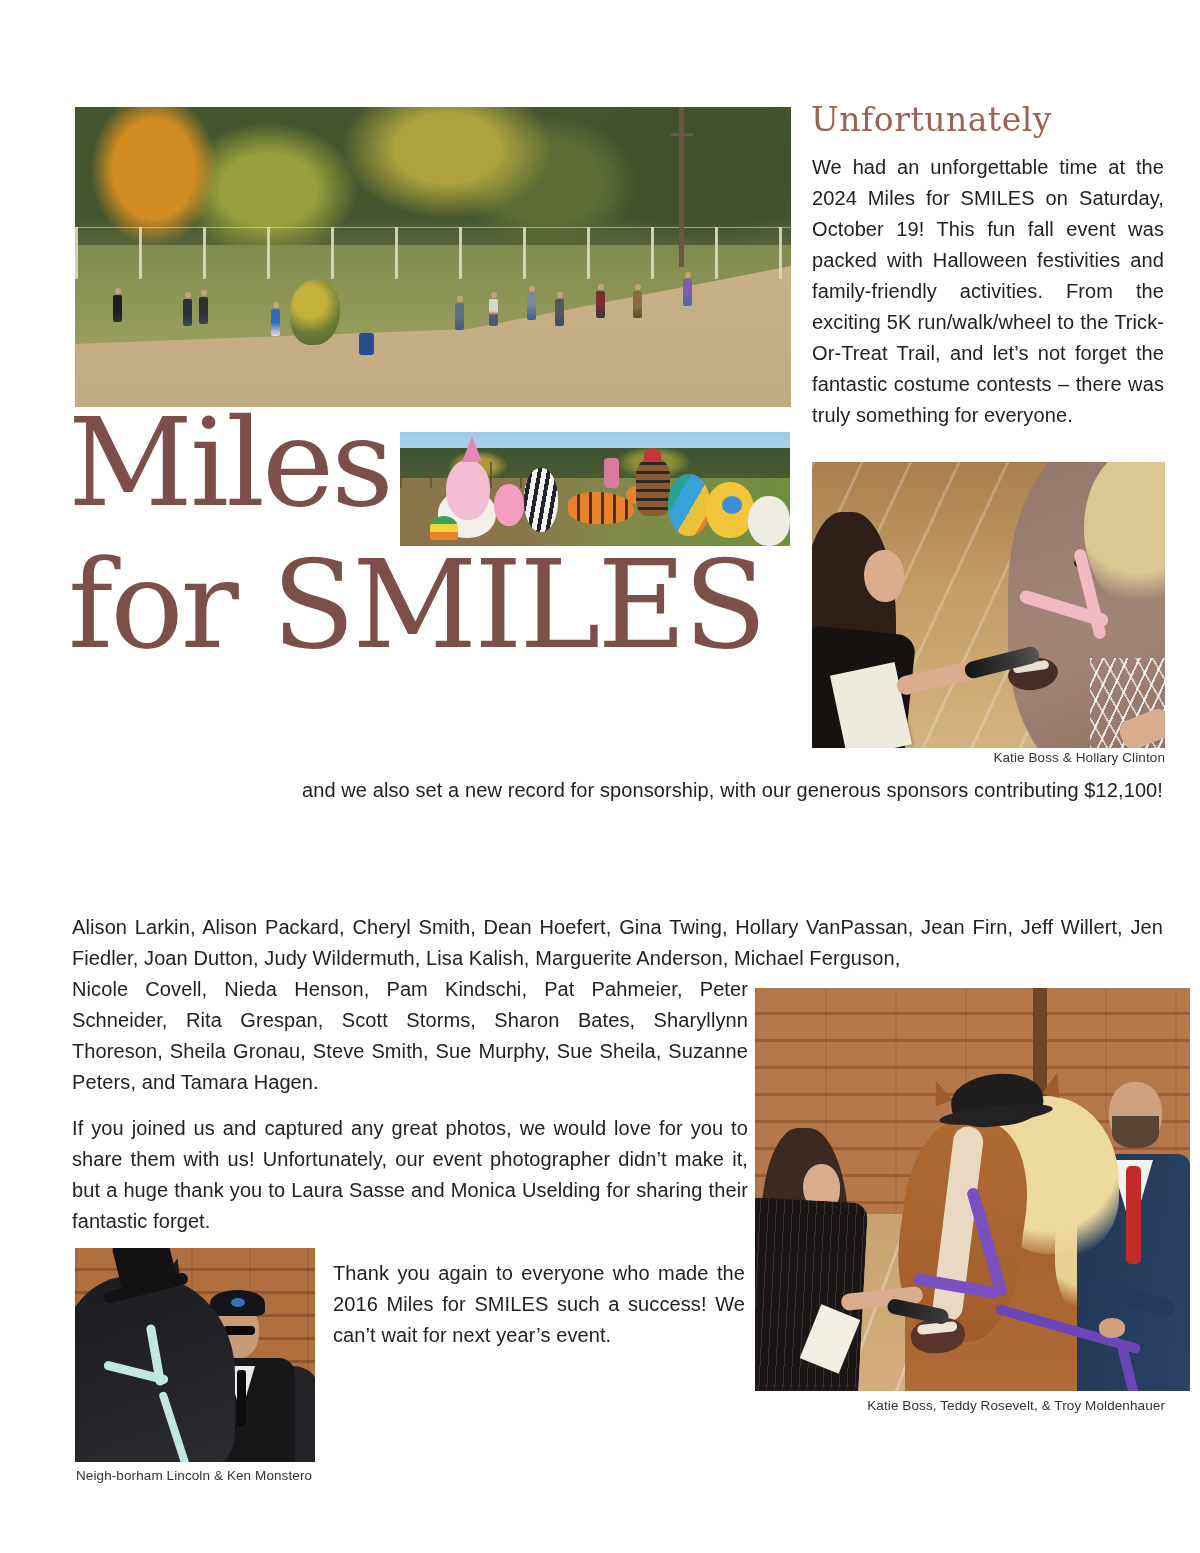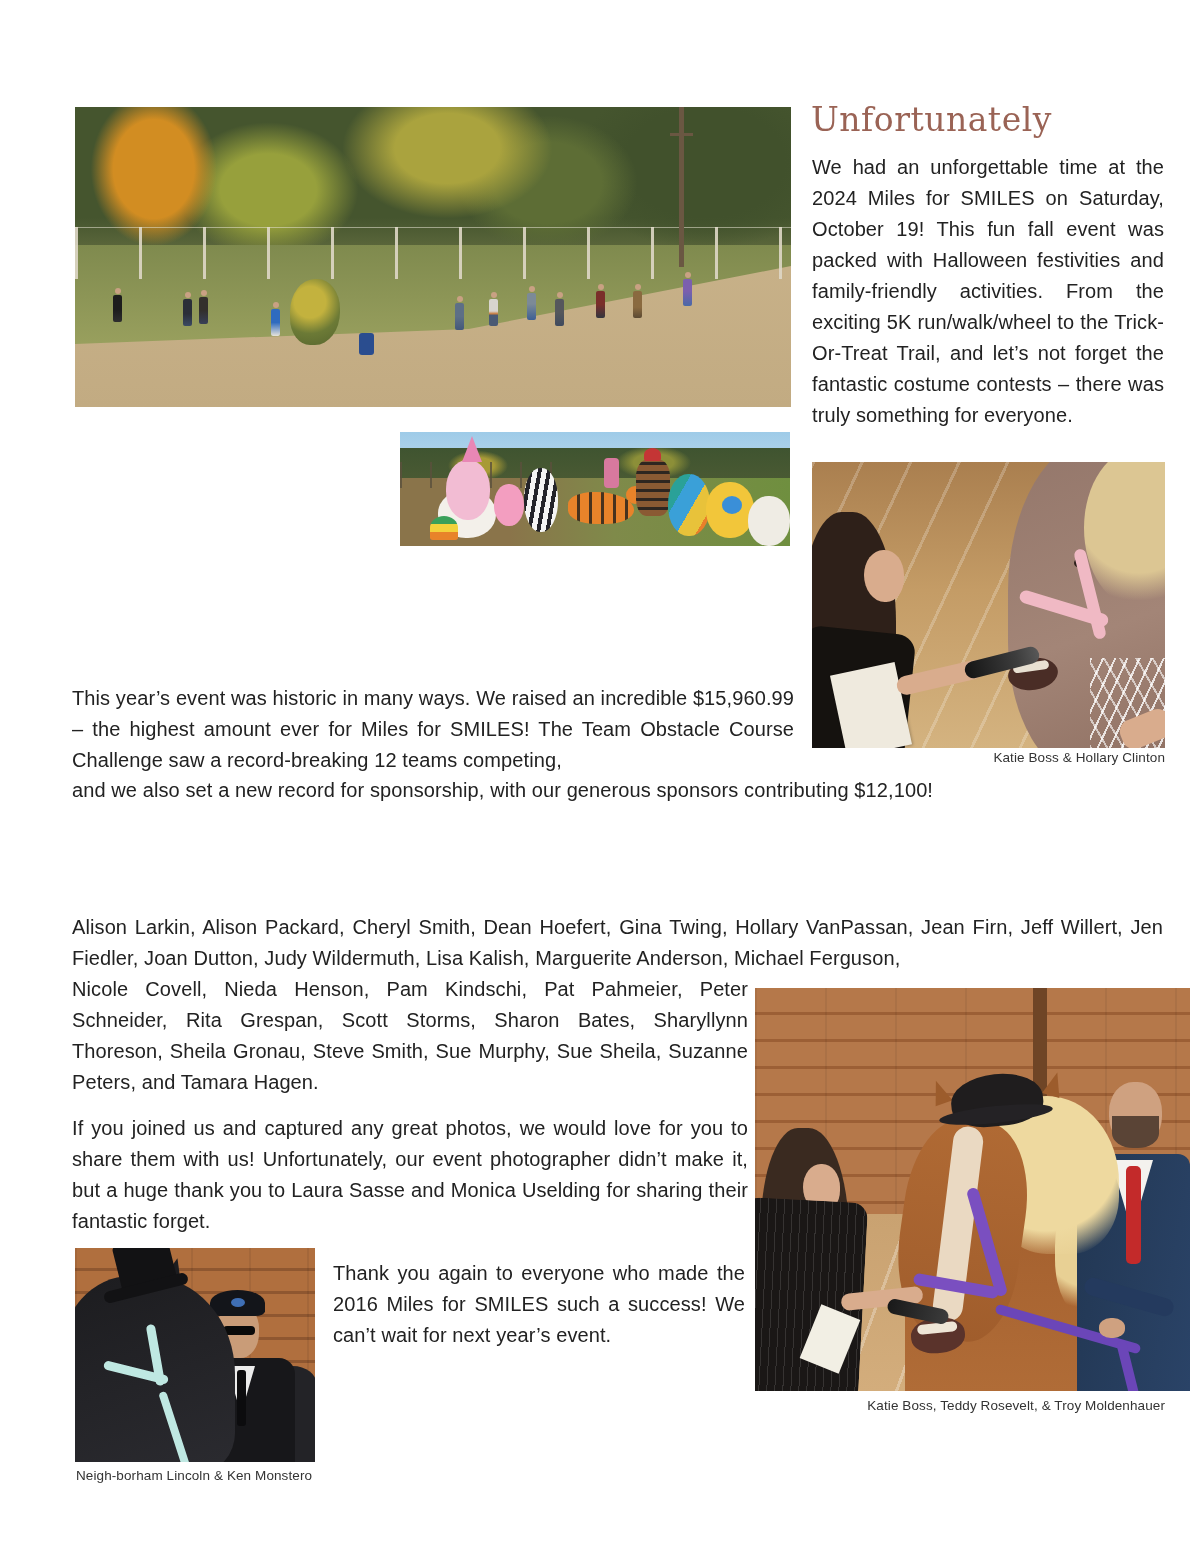--- a/index.html
+++ b/index.html
@@ -242,20 +242,24 @@
     <div class="pp" style="left:452px;top:186px;background:linear-gradient(#7c8a97 40%,#3d5f94)"></div>
     <div class="pp" style="left:480px;top:192px;background:linear-gradient(#55575c 50%,#3f4a5e)"></div>
     <div class="pp" style="left:521px;top:184px;background:linear-gradient(#7a2f2a 50%,#33363f)"></div>
     <div class="pp" style="left:558px;top:184px;background:linear-gradient(#8a6a3f 60%,#5b4a33)"></div>
     <div class="pp" style="left:608px;top:172px;background:linear-gradient(#7b5fae 45%,#4a69a6)"></div>
   </div>
 
   <h2 id="unforgettable" class="abs serif" style="margin:0;font-weight:normal;">Unfortunately</h2>
   <p id="intro" class="para" style="margin:0;">We had an unforgettable time at the 2024 Miles for SMILES on Saturday, October 19! This fun fall event was packed with Halloween festivities and family-friendly activities. From the exciting 5K run/walk/wheel to the Trick-Or-Treat Trail, and let’s not forget the fantastic costume contests – there was truly something for everyone.</p>
 
+  <h1 id="title" class="abs serif" style="margin:0;font-weight:normal;">
+    <span class="tline">Miles</span>
+    <span class="tline">for SMILES</span>
+  </h1>
 
   <div id="photo-costumes" class="photo">
     <div class="c-sky"></div>
     <div class="c-trees"></div>
     <div class="c-field"></div>
     <div class="c-fence"></div>
     <div class="blob c-unicorn"></div>
     <div class="blob c-tail"></div>
     <div class="blob c-princess"></div>
     <div class="cone"></div>
@@ -285,22 +289,21 @@
     <div class="i-hand"></div>
     <div class="i-hair"></div>
     <div class="i-face"></div>
     <div class="i-body"></div>
     <div class="i-paper"></div>
     <div class="i-arm"></div>
     <div class="i-mic"></div>
   </div>
   <div class="cap" style="left:812px;top:750px;width:353px;text-align:right;">Katie Boss &amp; Hollary Clinton</div>
 
-  <p class="para" style="left:72px;top:683px;width:722px;margin:0;">This year’s event was historic in many ways. We raised an incredible $15,960.99 – the highest amount ever for Miles for SMILES! The Team Obstacle Course Challenge saw a record-breaking 12 teams competing,</p>
-  <p class="para" style="left:72px;top:775px;width:1091px;margin:0;text-align:left;">and we also set a new record for sponsorship, with our generous sponsors contributing $12,100!</p>
+  <p class="para" style="left:72px;top:775px;width:1091px;margin:0;text-align:right;">and we also set a new record for sponsorship, with our generous sponsors contributing $12,100!</p>
   <p class="para" style="left:72px;top:912px;width:1091px;margin:0;">Alison Larkin, Alison Packard, Cheryl Smith, Dean Hoefert, Gina Twing, Hollary VanPassan, Jean Firn, Jeff Willert, Jen Fiedler, Joan Dutton, Judy Wildermuth, Lisa Kalish, Marguerite Anderson, Michael Ferguson,</p>
   <p class="para" style="left:72px;top:974px;width:676px;margin:0;">Nicole Covell, Nieda Henson, Pam Kindschi, Pat Pahmeier, Peter Schneider, Rita Grespan, Scott Storms, Sharon Bates, Sharyllynn Thoreson, Sheila Gronau, Steve Smith, Sue Murphy, Sue Sheila, Suzanne Peters, and Tamara Hagen.</p>
   <p class="para" style="left:72px;top:1113px;width:676px;margin:0;">If you joined us and captured any great photos, we would love for you to share them with us! Unfortunately, our event photographer didn’t make it, but a huge thank you to Laura Sasse and Monica Uselding for sharing their fantastic forget.</p>
   <p class="para" style="left:333px;top:1258px;width:412px;margin:0;">Thank you again to everyone who made the 2016 Miles for SMILES such a success! We can’t wait for next year’s event.</p>
 
   <div id="photo-teddy" class="photo">
     <div class="t-wood"></div>
     <div class="t-sand"></div>
     <div class="t-beam"></div>
     <div class="t-hbody"></div>

